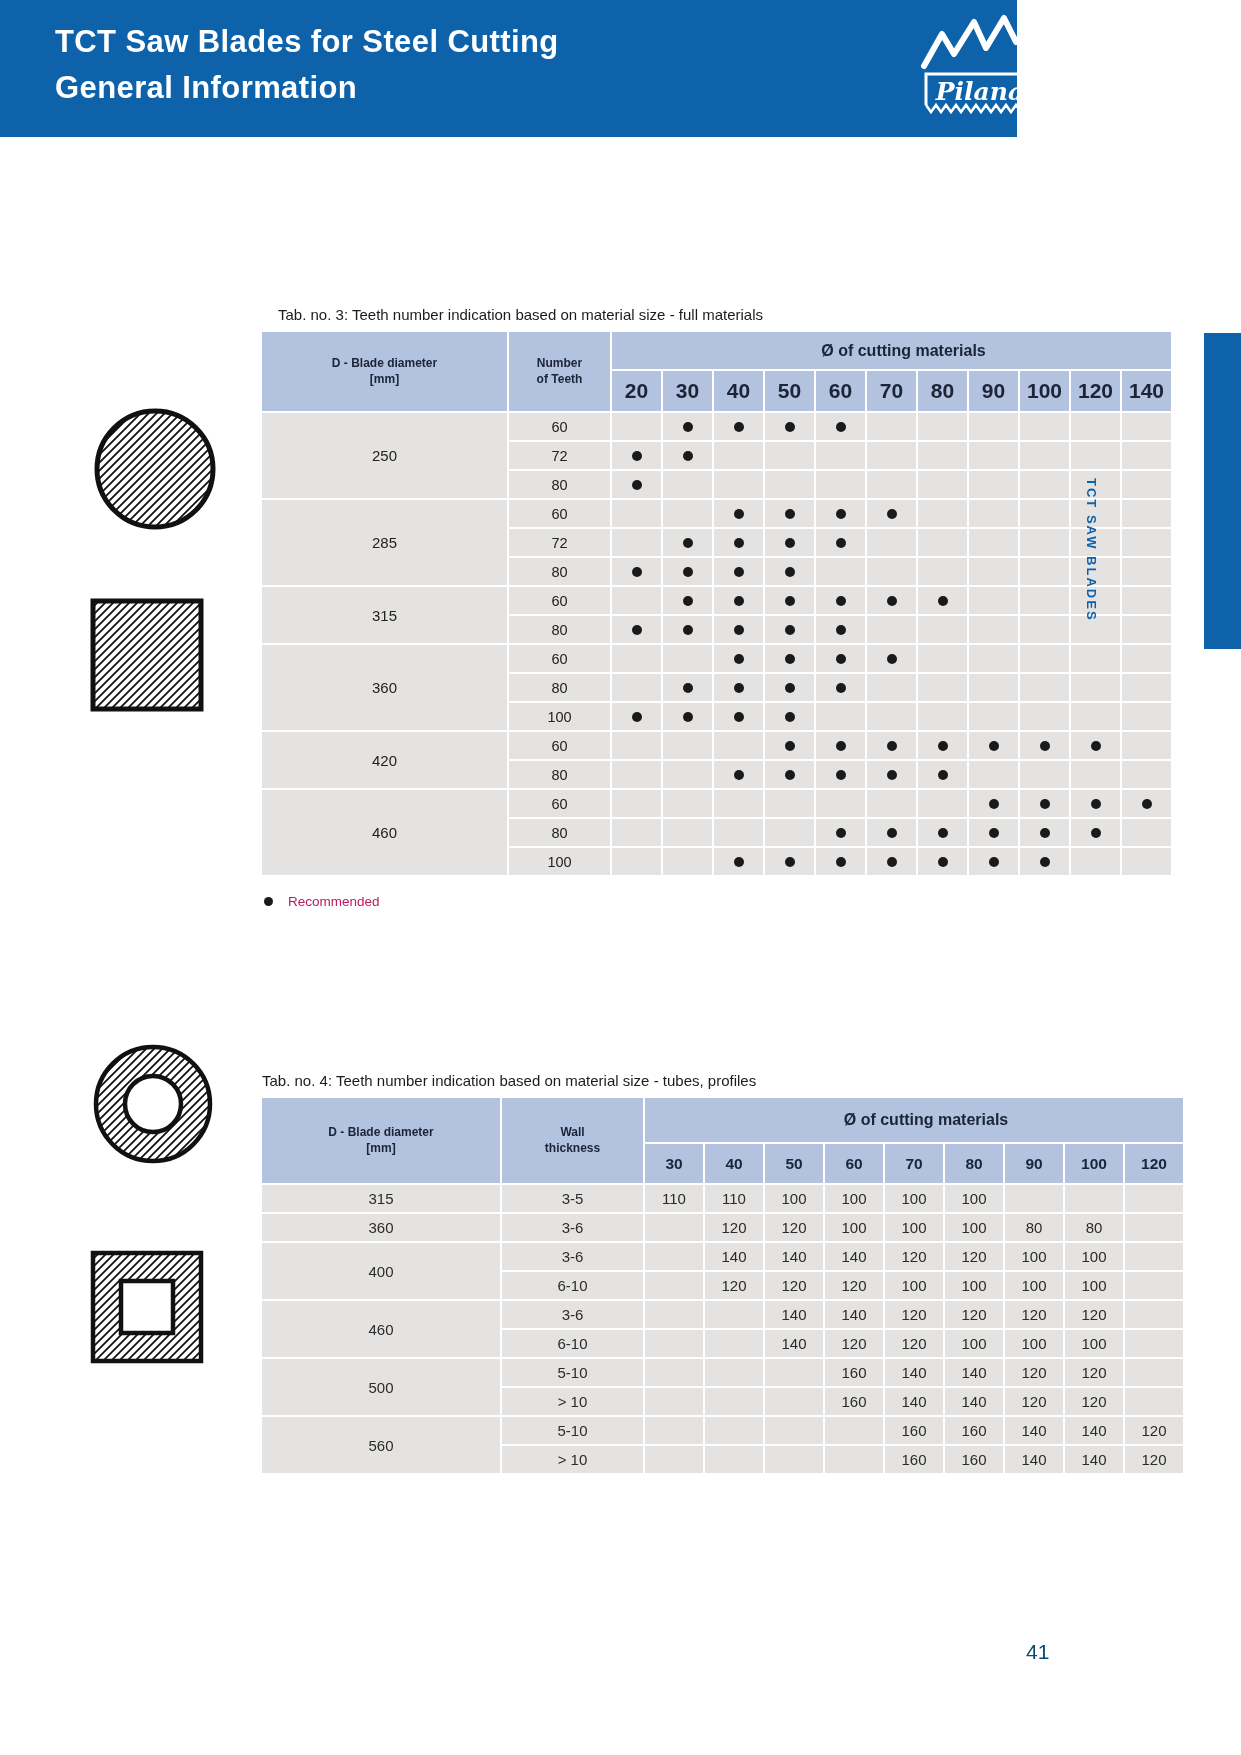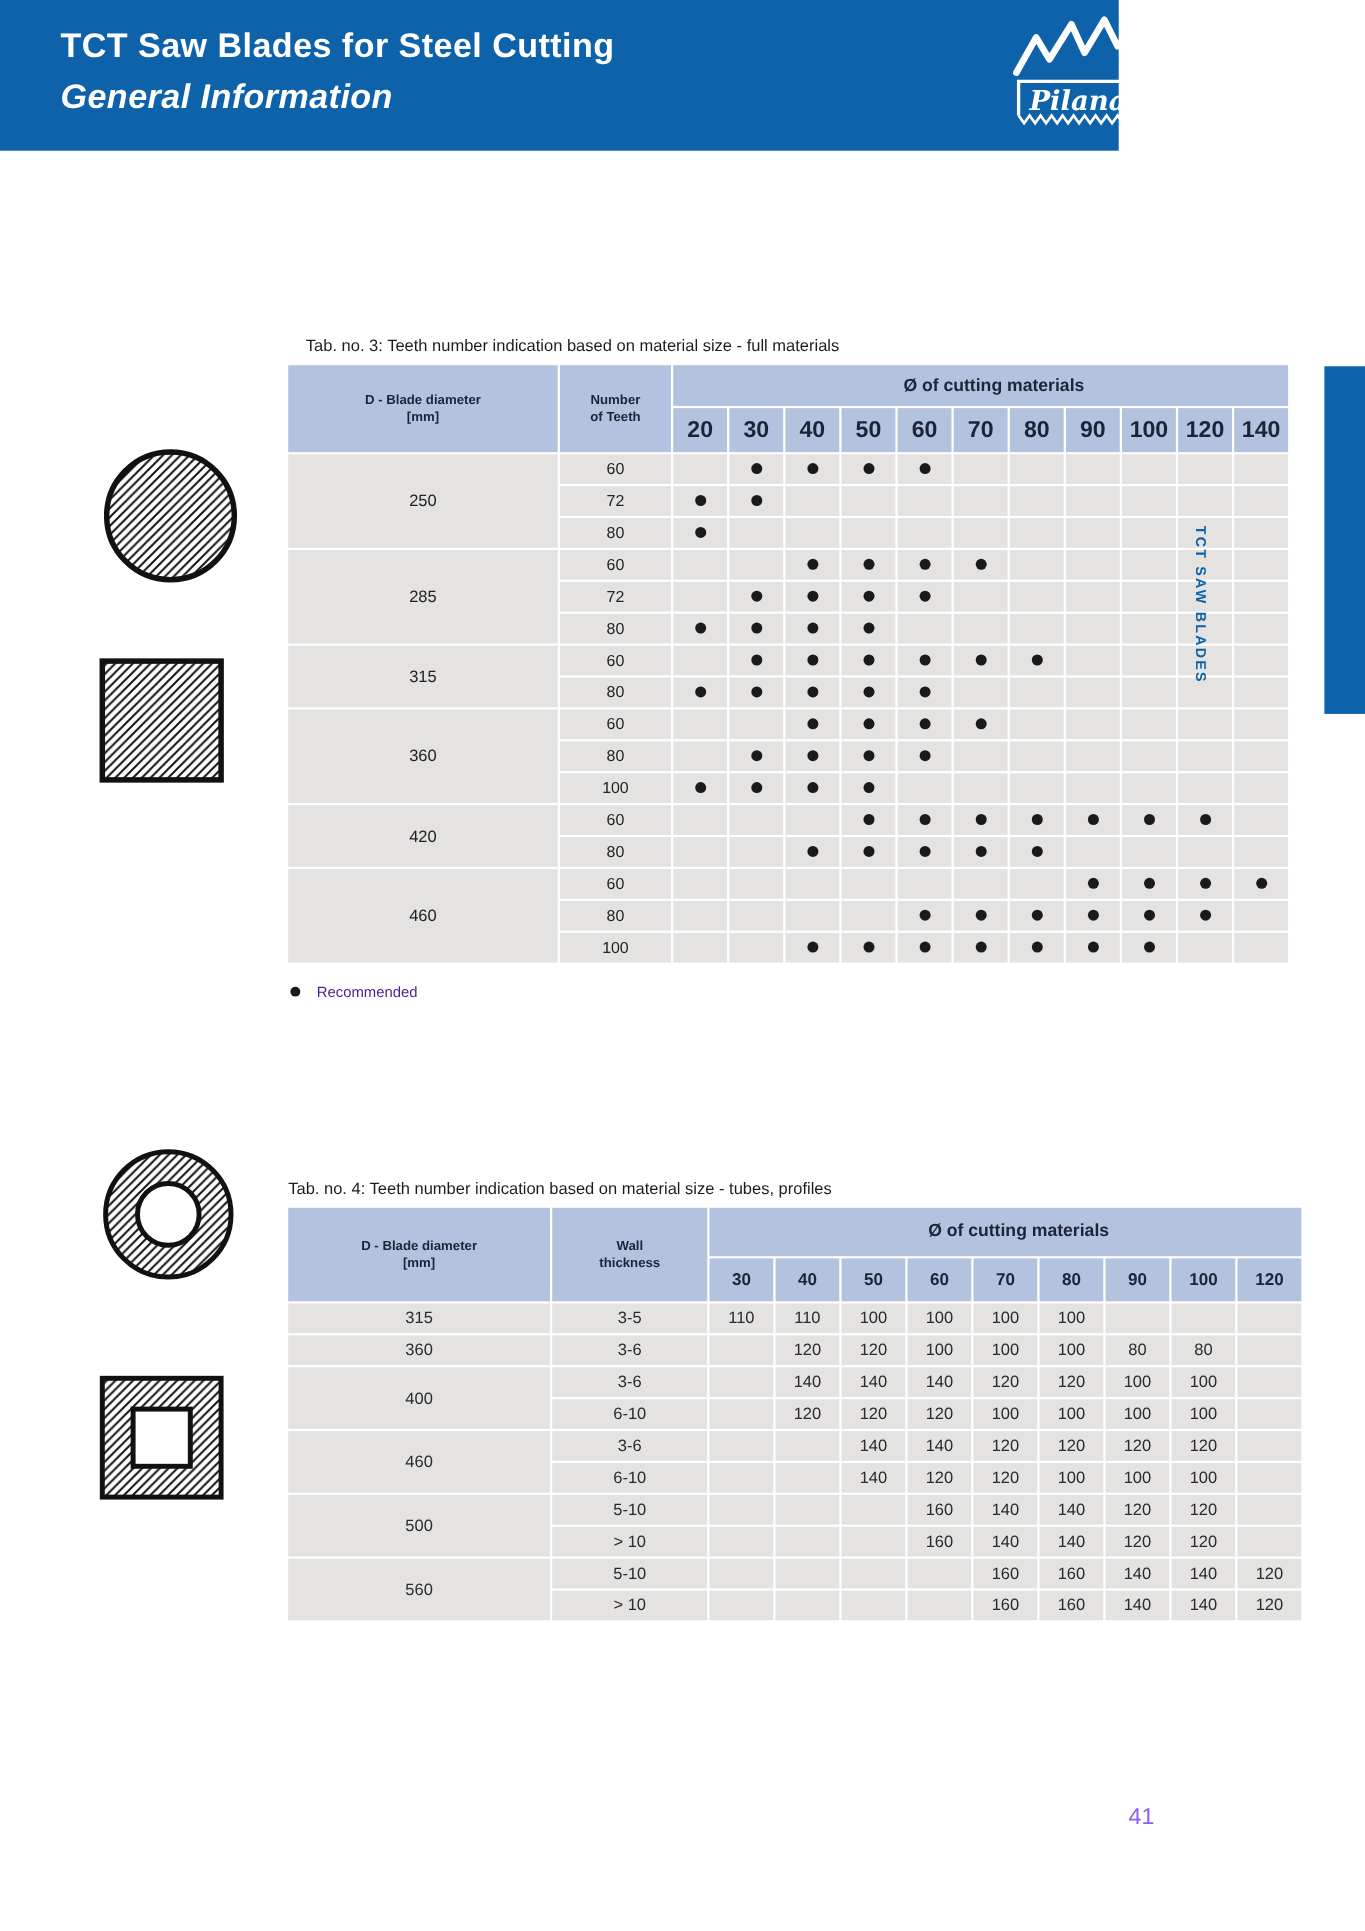--- a/index.html
+++ b/index.html
@@ -5,30 +5,30 @@
 <style>
   html,body{margin:0;padding:0;background:#ffffff;}
   .page{position:relative;width:1241px;height:1755px;background:#fff;
         font-family:"Liberation Sans",sans-serif;overflow:hidden;}
 
   
   .banner{position:absolute;left:0;top:0;width:1017px;height:137px;background:#0e62a9;}
   .title1,.title2{position:absolute;left:55px;color:#fff;font-weight:bold;
         font-size:31px;letter-spacing:.4px;white-space:nowrap;}
   .title1{top:24px;}
-  .title2{top:70px;font-style:italic;}
+  .title2{top:70px;}
   .logo{position:absolute;left:916px;top:12px;}
 
   
   .caption{position:absolute;font-size:15px;color:#1c1c1c;white-space:nowrap;}
   .t3cap{left:278px;top:306px;}
   .t4cap{left:262px;top:1072px;}
   .legend{position:absolute;left:264px;top:894px;display:flex;align-items:center;
-        gap:15px;font-size:13.5px;color:#4c1d95;}
-  .pageno{position:absolute;left:1026px;top:1640px;font-size:21px;color:#8b5cf6;}
+        gap:15px;font-size:13.5px;color:#be185d;}
+  .pageno{position:absolute;left:1026px;top:1640px;font-size:21px;color:#0c4a6e;}
   .sidetext{position:absolute;left:1084px;top:478px;height:180px;writing-mode:vertical-rl;
         font-size:13px;font-weight:bold;color:#0e62a9;letter-spacing:2px;white-space:nowrap;}
   .sidebar-tab{position:absolute;left:1204px;top:333px;width:37px;height:316px;background:#0e62a9;}
 
   
   table.mat{position:absolute;border-collapse:separate;border-spacing:2px;table-layout:fixed;}
   #table3{left:260px;top:330px;}
   #table4{left:260px;top:1096px;}
   .mat col.c0{width:245px;}
   .mat col.c1{width:101px;}

